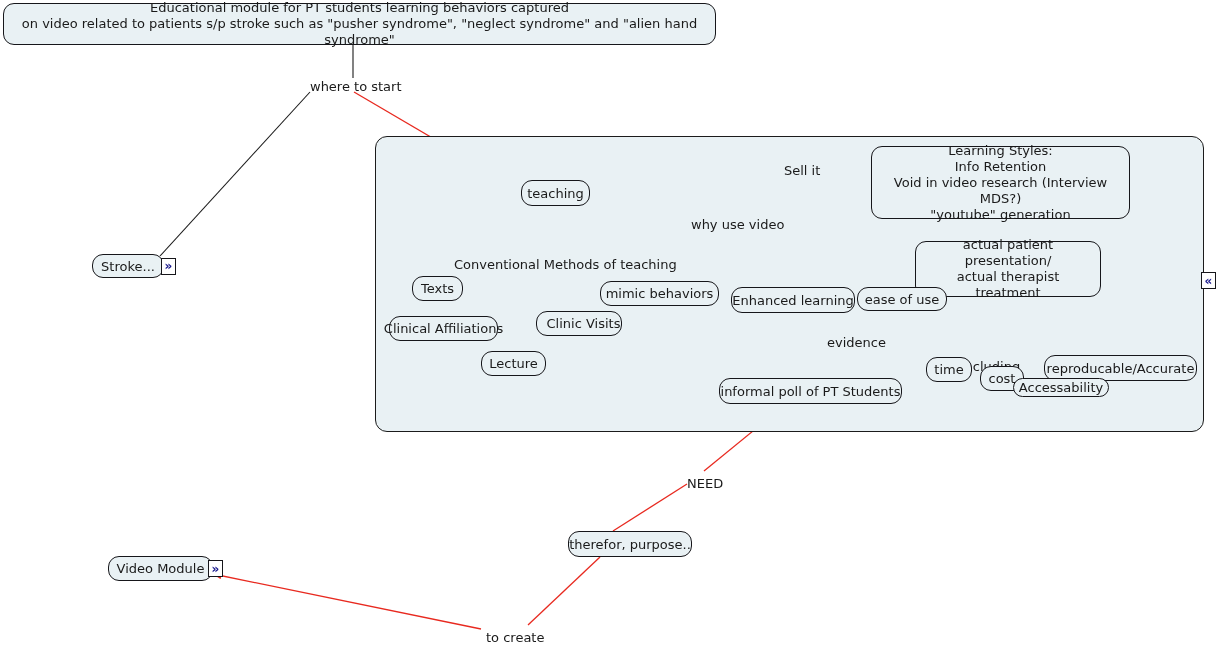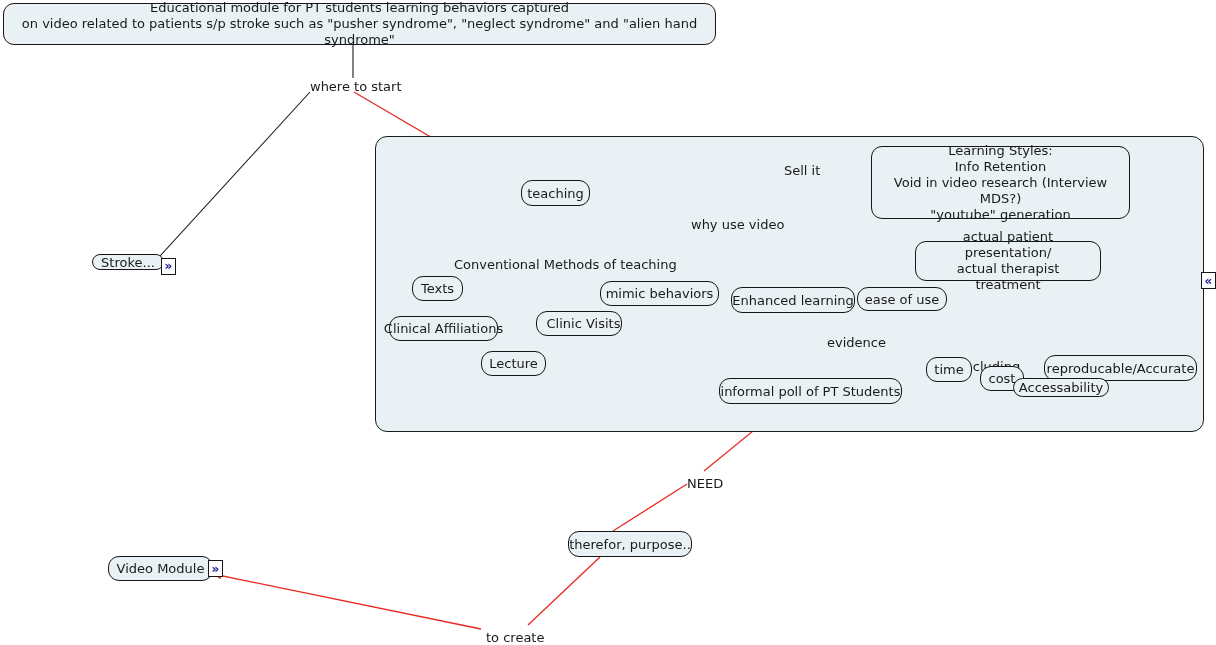--- a/index.html
+++ b/index.html
@@ -133,33 +133,33 @@
       <div class="label" style="left: 691px; top: 217px;">why use video</div>
       <div class="label" style="left: 454px; top: 236px; margin-top: 21px;">Conventional Methods of teaching</div>
       <div class="label" style="left: 827px; top: 335px;">evidence</div>
       <div class="label" style="left: 961px; top: 317px; margin-top: 42px;">including</div>
       <div class="label" style="left: 687px; top: 476px;">NEED</div>
       <div class="label" style="left: 486px; top: 630px;">to create</div>
     </div>
   <div id="node-layer">
       <div class="node multiline" style="left: 3px; top: 3px; width: 713px; height: 42px;">Educational module for PT students learning behaviors captured
 on video related to patients s/p stroke such as "pusher syndrome", "neglect syndrome" and "alien hand syndrome"</div>
-      <div class="node" style="left: 92px; top: 254px; width: 72px; height: 16px;">Stroke...</div>
+      <div class="node" style="left: 92px; top: 254px; width: 72px; height: 24px;">Stroke...</div>
       <div class="expander" style="left: 161px; top: 257.5px; background: rgb(255, 255, 255);">»</div>
       <div class="node" style="left: 521px; top: 180px; width: 69px; height: 26px;">teaching</div>
       <div class="node multiline" style="left: 871px; top: 146px; width: 259px; height: 73px;">Learning Styles:
 Info Retention
 Void in video research (Interview MDS?)
 "youtube" generation</div>
       <div class="node" style="left: 412px; top: 276px; width: 51px; height: 25px;">Texts</div>
       <div class="node" style="left: 600px; top: 281px; width: 119px; height: 25px;">mimic behaviors</div>
       <div class="node" style="left: 389px; top: 316px; width: 109px; height: 25px;">Clinical Affiliations</div>
       <div class="node" style="left: 536px; top: 311px; width: 86px; height: 25px; padding-left: 16px;">Clinic Visits</div>
       <div class="node" style="left: 481px; top: 351px; width: 65px; height: 25px;">Lecture</div>
-      <div class="node multiline" style="left: 915px; top: 241px; width: 186px; height: 40px;">actual patient presentation/
+      <div class="node multiline" style="left: 915px; top: 241px; width: 186px; height: 56px;">actual patient presentation/
 actual therapist treatment</div>
       <div class="node" style="left: 731px; top: 287px; width: 124px; height: 26px;">Enhanced learning</div>
       <div class="node" style="left: 857px; top: 287px; width: 90px; height: 24px;">ease of use</div>
       <div class="node" style="left: 926px; top: 357px; width: 46px; height: 25px;">time</div>
       <div class="node" style="left: 980px; top: 366px; width: 44px; height: 25px; border-radius: 11px;">cost</div>
       <div class="node" style="left: 1036px; top: 355px; width: 153px; height: 26px; margin-left: 8px;">reproducable/Accurate</div>
       <div class="node" style="left: 1013px; top: 378px; width: 96px; height: 19px;">Accessability</div>
       <div class="node" style="left: 719px; top: 378px; width: 183px; height: 26px;">informal poll of PT Students</div>
       <div class="node" style="left: 568px; top: 531px; width: 124px; height: 26px;">therefor, purpose..</div>
       <div class="node" style="left: 108px; top: 556px; width: 105px; height: 25px;">Video Module</div>

